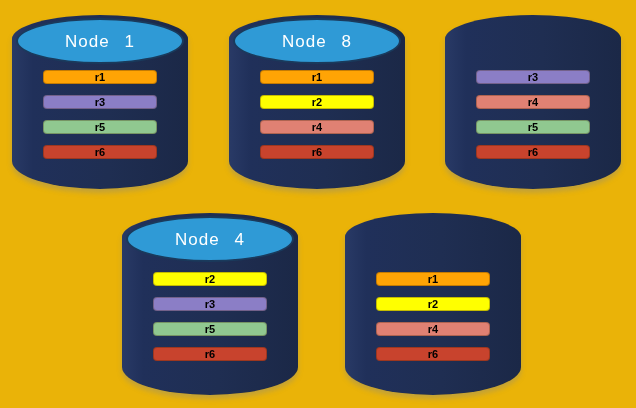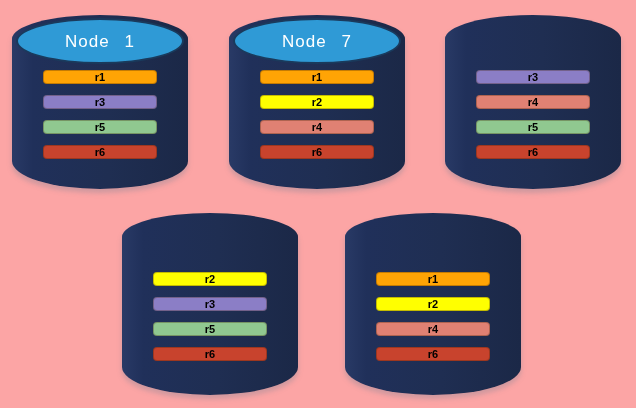--- a/index.html
+++ b/index.html
@@ -2,21 +2,21 @@
 <html><head>
 <meta charset="utf-8">
 <style>
   html, body { margin: 0; padding: 0; }
   body { background: #ffffff; font-family: "Liberation Sans", sans-serif; }
 
   .canvas {
     position: relative;
     width: 636px;
     height: 408px;
-    background: #fca5a5;
+    background: #eab308;
     overflow: hidden;
   }
 
   
   .cylinder {
     position: absolute;
     width: 176px;
     background: linear-gradient(90deg, #293a66 0%, #20305a 12%, #1f2e52 55%, #1b2847 100%);
     border-radius: 88px 88px 88px 88px / 24px 24px 28px 28px;
     box-shadow: 0 4px 5px rgba(120, 128, 145, 0.35);
@@ -91,21 +91,21 @@
           <span>r5</span>
         </div>
         <div class="bar" style="background: rgb(200, 67, 45); color: rgb(0, 0, 0);">
           <span>r6</span>
         </div>
       </div>
   </section>
 
   <section class="cylinder node-2">
     <div class="cyl-top" style="background: rgb(47, 154, 214);">
-      <span class="cyl-title" style="color: rgb(255, 255, 255);">Node 7</span>
+      <span class="cyl-title" style="color: rgb(255, 255, 255);">Node 8</span>
     </div>
     <div class="bars">
         <div class="bar" style="background: rgb(255, 164, 5); color: rgb(0, 0, 0);">
           <span>r1</span>
         </div>
         <div class="bar" style="background: rgb(255, 255, 0); color: rgb(0, 0, 0);">
           <span>r2</span>
         </div>
         <div class="bar" style="background: rgb(224, 129, 115); color: rgb(0, 0, 0);">
           <span>r4</span>
@@ -127,20 +127,23 @@
         <div class="bar" style="background: rgb(144, 200, 144); color: rgb(0, 0, 0);">
           <span>r5</span>
         </div>
         <div class="bar" style="background: rgb(200, 67, 45); color: rgb(0, 0, 0);">
           <span>r6</span>
         </div>
       </div>
   </section>
 
   <section class="cylinder node-4">
+    <div class="cyl-top" style="background: rgb(47, 154, 214);">
+      <span class="cyl-title" style="color: rgb(255, 255, 255);">Node 4</span>
+    </div>
     <div class="bars">
         <div class="bar" style="background: rgb(255, 255, 0); color: rgb(0, 0, 0);">
           <span>r2</span>
         </div>
         <div class="bar" style="background: rgb(139, 126, 198); color: rgb(0, 0, 0);">
           <span>r3</span>
         </div>
         <div class="bar" style="background: rgb(144, 200, 144); color: rgb(0, 0, 0);">
           <span>r5</span>
         </div>

